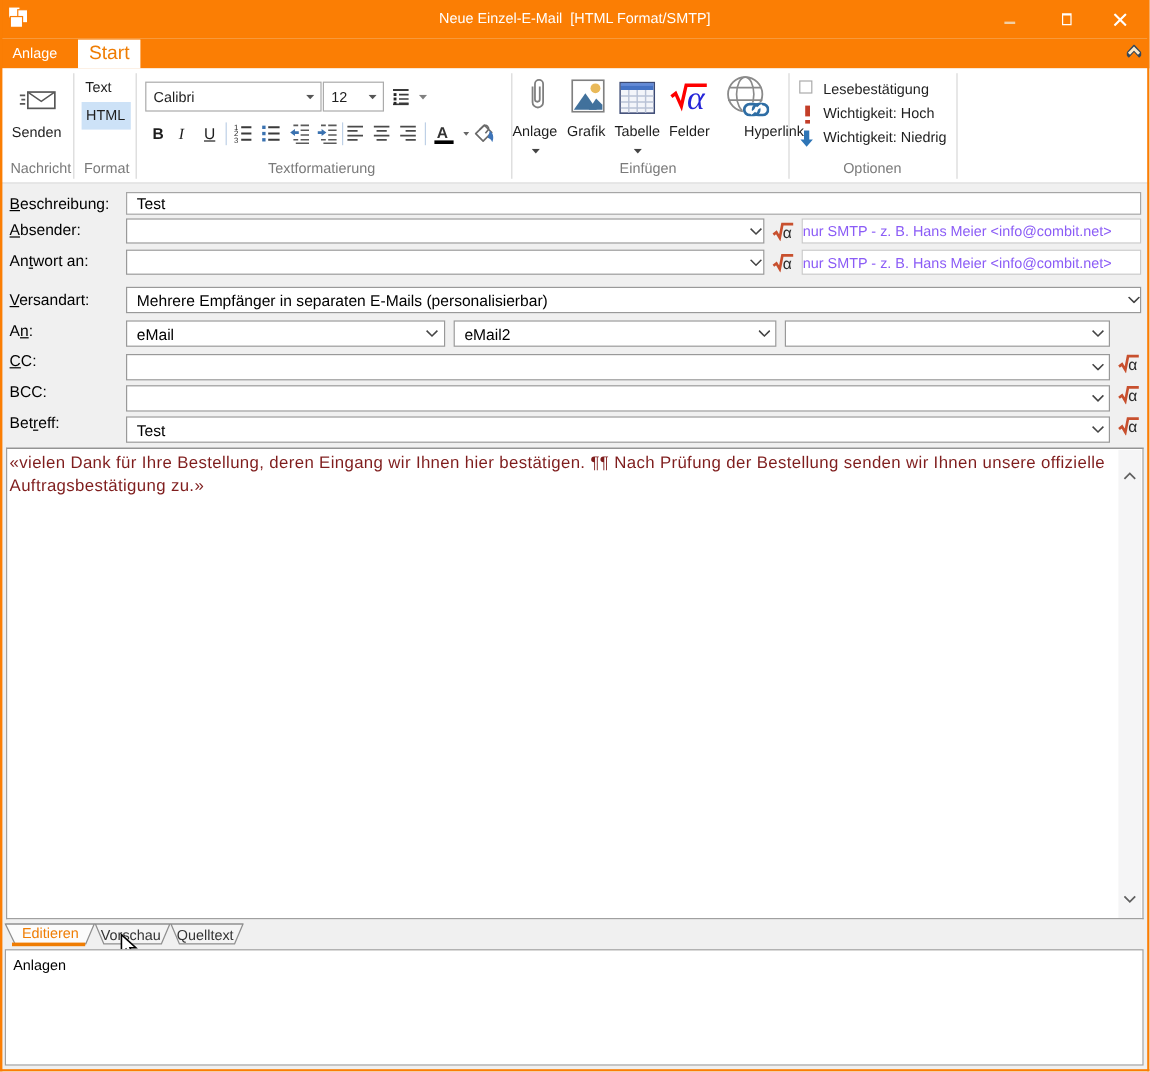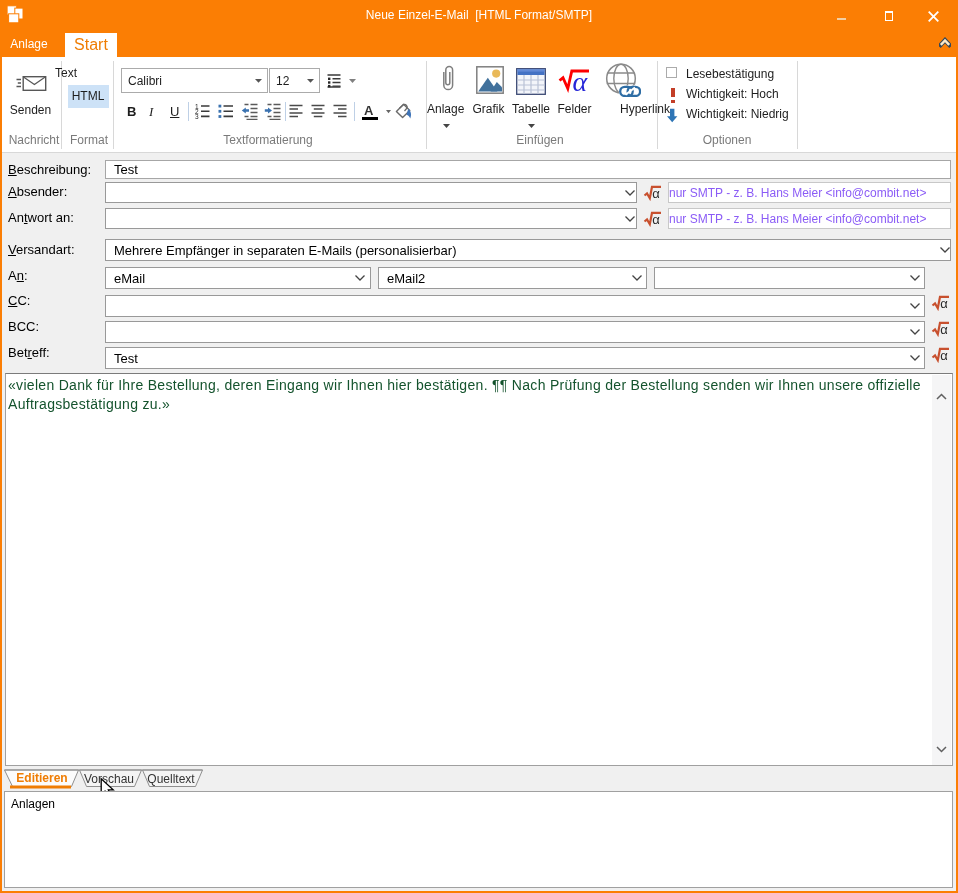--- a/index.html
+++ b/index.html
@@ -43,21 +43,21 @@
 
 <svg class="abs" style="left:16px;top:75px" width="31" height="17" viewBox="0 0 31 17">
   <rect x="7.2" y="1.7" width="22.5" height="13.6" fill="#fff" stroke="#575757" stroke-width="1.4"></rect>
   <path d="M7.5,2 L18.4,9.5 L29.2,2" fill="none" stroke="#575757" stroke-width="1.2"></path>
   <path d="M0.5,4.5 h4.5 M1.8,8 h3.2 M0.5,11.5 h4.5" stroke="#575757" stroke-width="1.4"></path>
 </svg>
 <div class="rtxt" style="left:0;top:103px;width:61px;text-align:center">Senden</div>
 <div class="glabel" style="left:0;top:133px;width:68px">Nachricht</div>
 <div class="gsep" style="left:61px"></div>
 
-<div class="rtxt" style="left:55px;top:66px;width:54px;text-align:left">Text</div>
+<div class="rtxt" style="left:55px;top:66px;width:54px;text-align:center">Text</div>
 <div class="abs" style="left:68px;top:85px;width:41px;height:22.5px;background:#cde2f7"></div>
 <div class="rtxt" style="left:62px;top:89px;width:52px;text-align:center">HTML</div>
 <div class="glabel" style="left:62px;top:133px;width:54px">Format</div>
 <div class="gsep" style="left:113px"></div>
 
 <div class="field" style="left:121px;top:68px;width:147px;height:25px;border-color:#ababab"></div>
 <div class="rtxt" style="left:128px;top:74px">Calibri</div>
 <svg class="abs" style="left:255px;top:79px" width="7" height="4" viewBox="0 0 7 4">
     <path d="M0,0 L3.5,3.8 L7,0" fill="#555"></path>
   </svg>
@@ -268,37 +268,37 @@
 <div class="ftext" style="left:114px;top:351px">Test</div>
 <svg class="abs" style="left:910px;top:355px" width="10" height="6" viewBox="0 0 10 6">
     <path d="M0.5,0.5 L5,5 L9.5,0.5" fill="none" stroke="#444" stroke-width="1.3"></path>
   </svg>
 <svg class="abs" style="left:931px;top:346px" width="19" height="17" viewBox="0 0 19 17">
   <path d="M1.5,11.5 L4,9.5 L6.8,14.2 L9,2.8 L18,2.8" fill="none" stroke="#c8502e" stroke-width="2.2"></path>
   <text x="9.3" y="14" font-size="13" fill="#2b2b2b" font-family="Liberation Sans">α</text>
 </svg>
 
 <div class="abs" style="left:4.5px;top:373px;width:948px;height:393px;background:#fff;border:1px solid #a0a0a0;border-top-color:#7b7b7b"></div>
-<div class="abs" style="left:8px;top:376px;width:921px;font-size:14px;letter-spacing:0.3px;line-height:19px;color:#14532d">«vielen Dank für Ihre Bestellung, deren Eingang wir Ihnen hier bestätigen. ¶¶ Nach Prüfung der Bestellung senden wir Ihnen unsere offizielle Auftragsbestätigung zu.»</div>
+<div class="abs" style="left:8px;top:376px;width:921px;font-size:14px;letter-spacing:0.3px;line-height:19px;color:#7f1d1d">«vielen Dank für Ihre Bestellung, deren Eingang wir Ihnen hier bestätigen. ¶¶ Nach Prüfung der Bestellung senden wir Ihnen unsere offizielle Auftragsbestätigung zu.»</div>
 <div class="abs" style="left:932px;top:375px;width:19px;height:390px;background:#f5f5f6"></div>
 <svg class="abs" style="left:936px;top:393px" width="11" height="7" viewBox="0 0 11 7">
     <path d="M1,6 L5.5,1.5 L10,6" fill="none" stroke="#606060" stroke-width="1.5"></path>
   </svg>
 <svg class="abs" style="left:936px;top:746px" width="11" height="7" viewBox="0 0 11 7">
     <path d="M1,1 L5.5,5.5 L10,1" fill="none" stroke="#606060" stroke-width="1.5"></path>
   </svg>
 
 <svg class="abs" style="left:0;top:769px" width="958" height="22" viewBox="0 0 958 22">
   <path d="M4.5,1 L78.5,1 L71.5,17.5 L12.5,17.5 Z" fill="#fcfcfc" stroke="#8f8f8f" stroke-width="1"></path>
   <path d="M79.5,1 L141.5,1 L134.5,17.5 L86.5,17.5 Z" fill="#f4f4f4" stroke="#8f8f8f" stroke-width="1"></path>
   <path d="M142.5,1 L202.5,1 L195.5,17.5 L149.5,17.5 Z" fill="#f4f4f4" stroke="#8f8f8f" stroke-width="1"></path>
   <path d="M4.5,1 L202.5,1" stroke="#8f8f8f" stroke-width="1"></path>
   <rect x="10" y="16.5" width="61" height="3" fill="#ef7d04"></rect>
 </svg>
-<div class="abs" style="left:12px;top:771px;width:60px;text-align:center;font-size:12px;font-weight:bold;color:#ef7d04">Editieren</div>
+<div class="abs" style="left:12px;top:771px;width:60px;text-align:center;font-size:12px;font-weight:normal;color:#ef7d04">Editieren</div>
 <div class="abs" style="left:84px;top:772px;width:48px;text-align:center;font-size:12px;color:#333">Vorschau</div>
 <div class="abs" style="left:147px;top:772px;width:48px;text-align:center;font-size:12px;color:#333">Quelltext</div>
 <svg class="abs" style="left:100px;top:778px" width="15" height="22" viewBox="0 0 15 22">
   <path d="M1.2,0.8 L1.2,16.4 L5,13 L7.4,19.2 L10.8,17.8 L8.3,11.8 L13.2,11.8 Z" fill="#fff" stroke="#000" stroke-width="1.3"></path>
 </svg>
 
 <div class="abs" style="left:4px;top:791px;width:949px;height:97px;background:#fff;border:1px solid #a0a0a0"></div>
 <div class="abs" style="left:11px;top:797px;font-size:12px;color:#000">Anlagen</div>
 
 <div class="abs" style="left:0;top:0;width:2px;height:893px;background:#fb7e04"></div>

